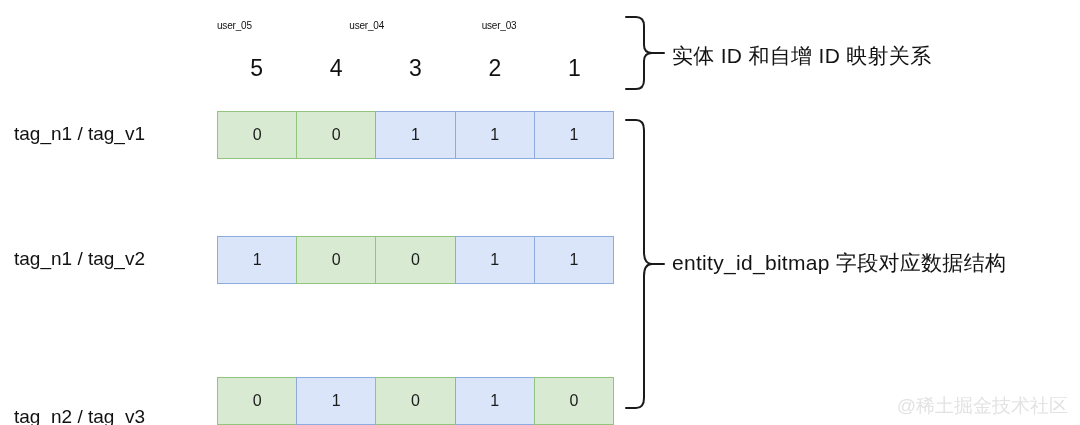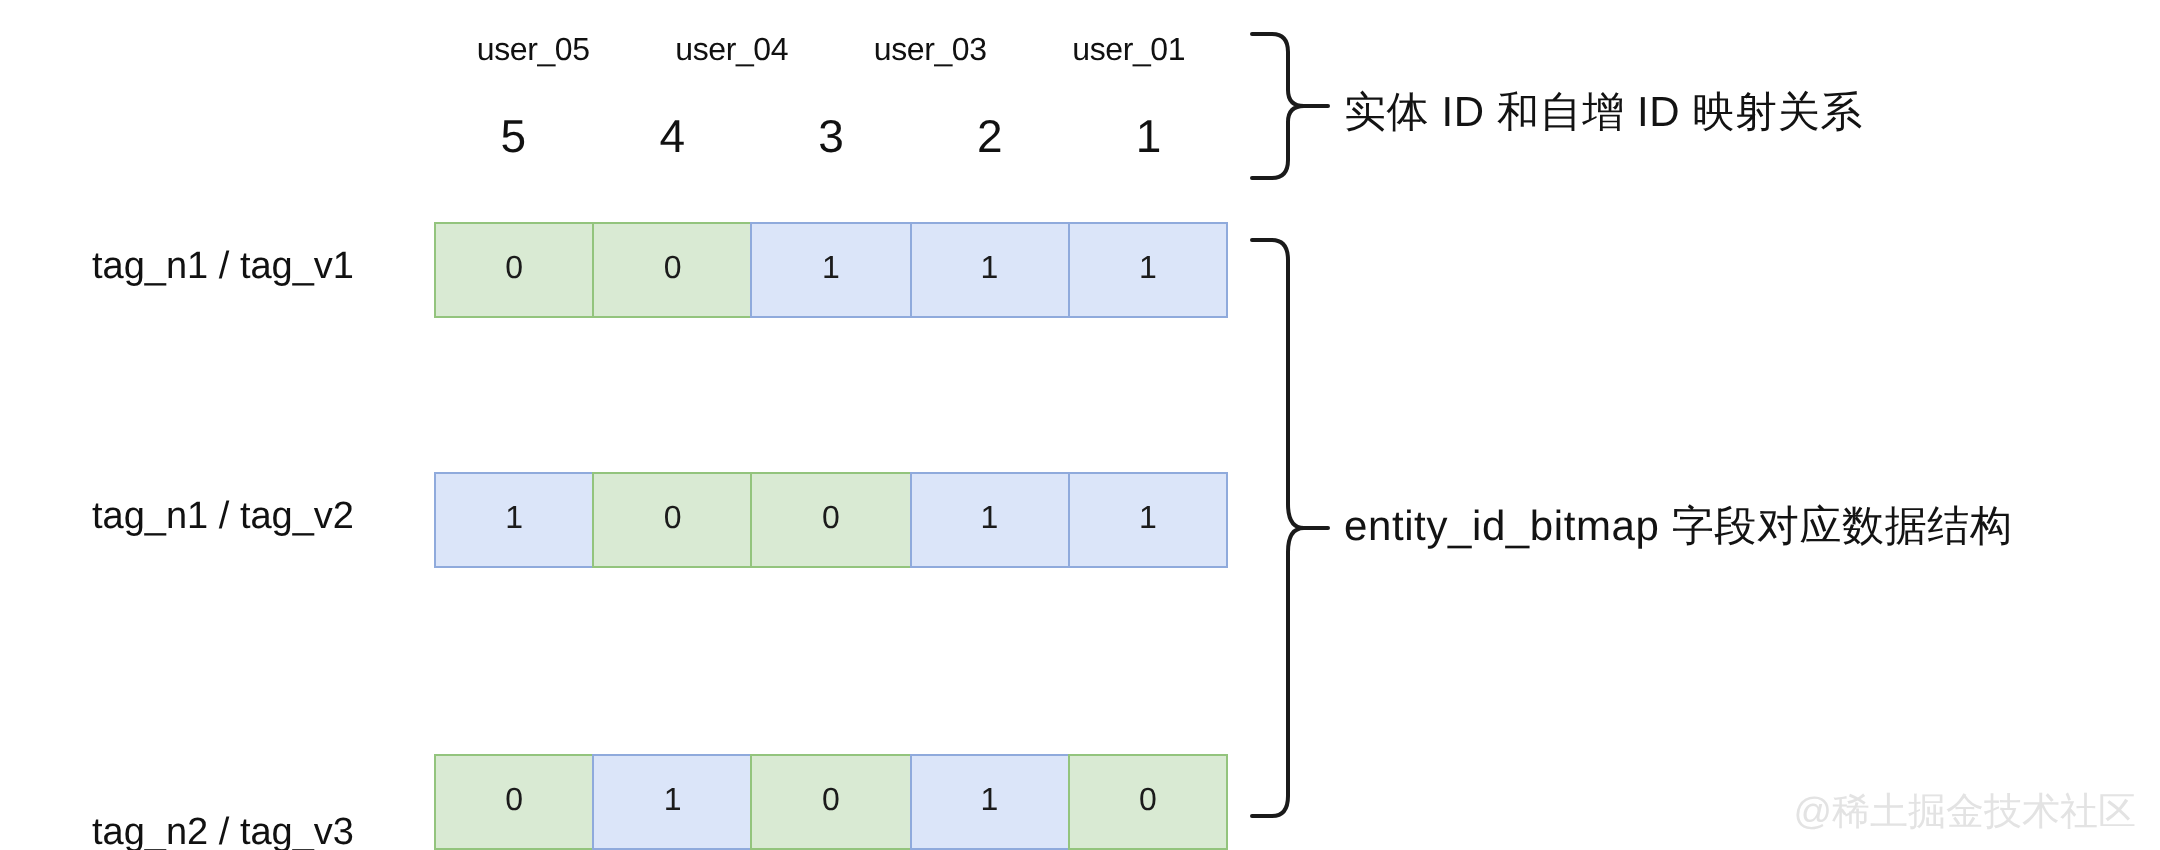--- a/index.html
+++ b/index.html
@@ -28,22 +28,21 @@
   .col-headers {
     position: absolute;
     left: 217px;
     top: 14px;
     width: 397px;
     height: 24px;
     display: flex;
   }
   .col-header {
     flex: 1 1 0;
-    text-align: center;
-    font-size: 16px;
+    font-size: 10px;
     line-height: 24px;
     letter-spacing: -0.2px;
     color: #111111;
     white-space: nowrap;
   }
 
   .col-numbers {
     position: absolute;
     left: 217px;
     top: 52px;
@@ -61,21 +60,20 @@
 
   
   .row-label {
     position: absolute;
     left: 14px;
     width: 195px;
     font-size: 19px;
     color: #111111;
     white-space: nowrap;
     text-align: left;
-    margin-left: 32px;
   }
   .row-label.r0 { top: 123px; }
   .row-label.r1 { top: 248px; }
   .row-label.r2 { top: 406px; }
 
   
   .bitmap-row {
     position: absolute;
     left: 217px;
     width: 397px;
@@ -143,21 +141,20 @@
 </style>
 </head>
 <body>
 
 <div class="canvas">
 
   <div class="col-headers">
     <div class="col-header">user_05</div>
     <div class="col-header">user_04</div>
     <div class="col-header">user_03</div>
-    <div class="col-header">user_01</div>
   </div>
 
   <div class="col-numbers">
     <div class="col-number">5</div>
     <div class="col-number">4</div>
     <div class="col-number">3</div>
     <div class="col-number">2</div>
     <div class="col-number">1</div>
   </div>
 

